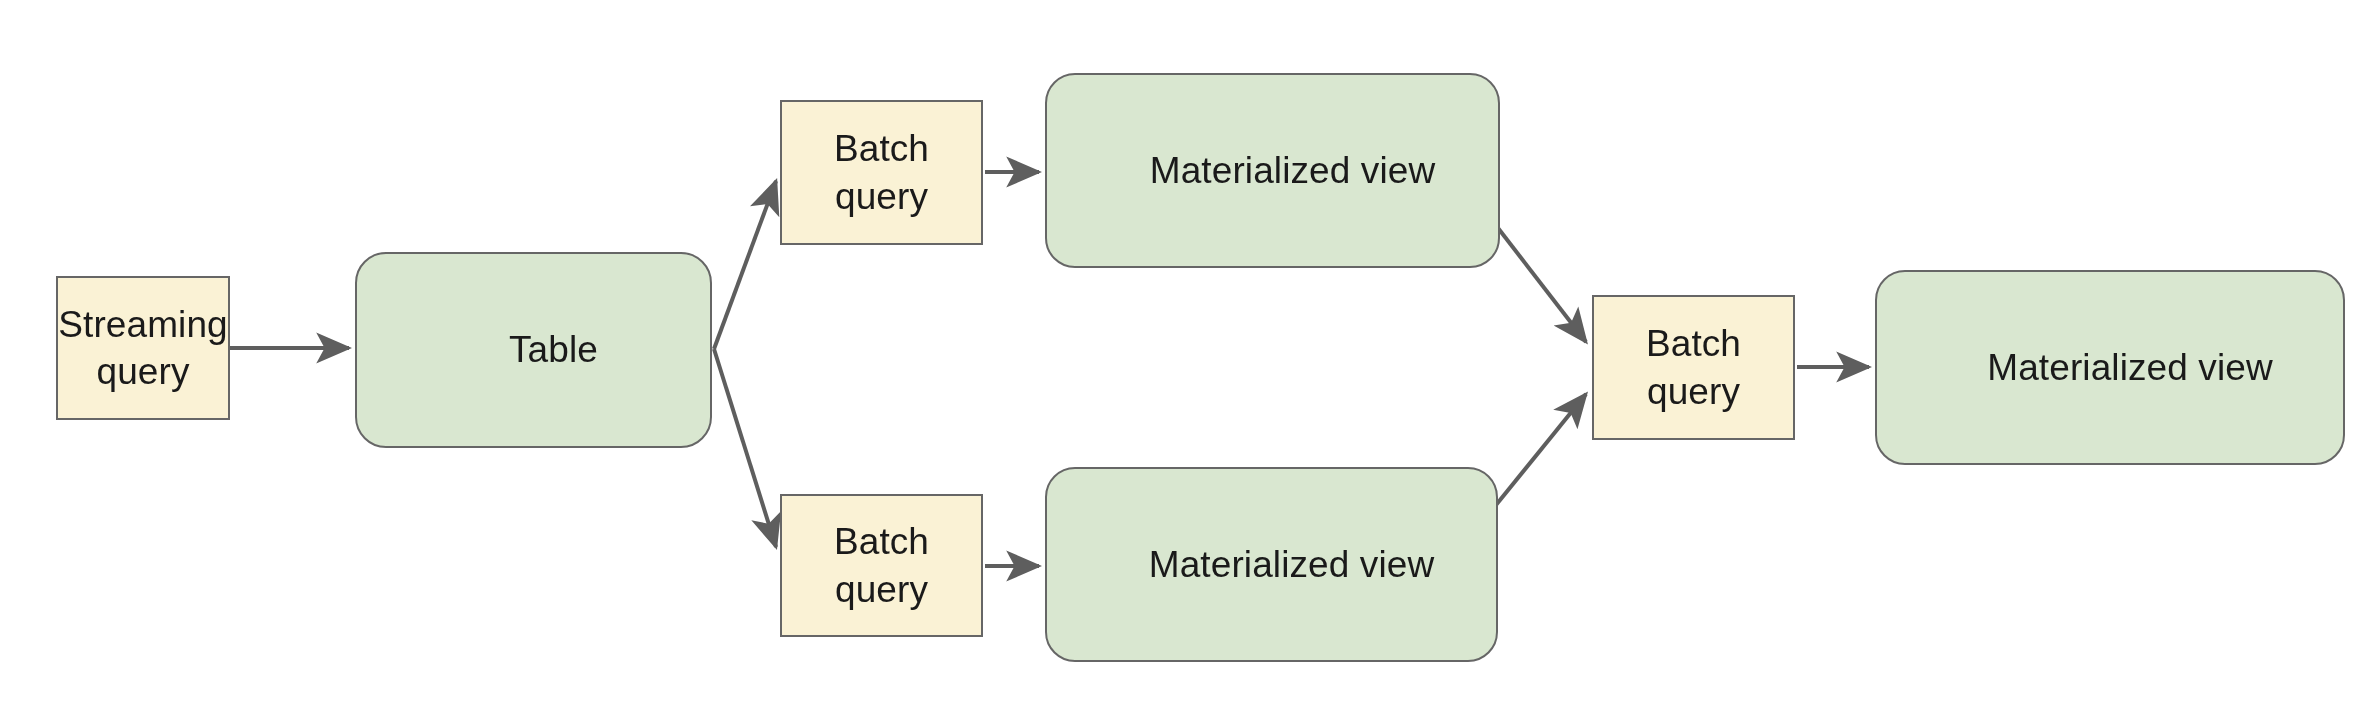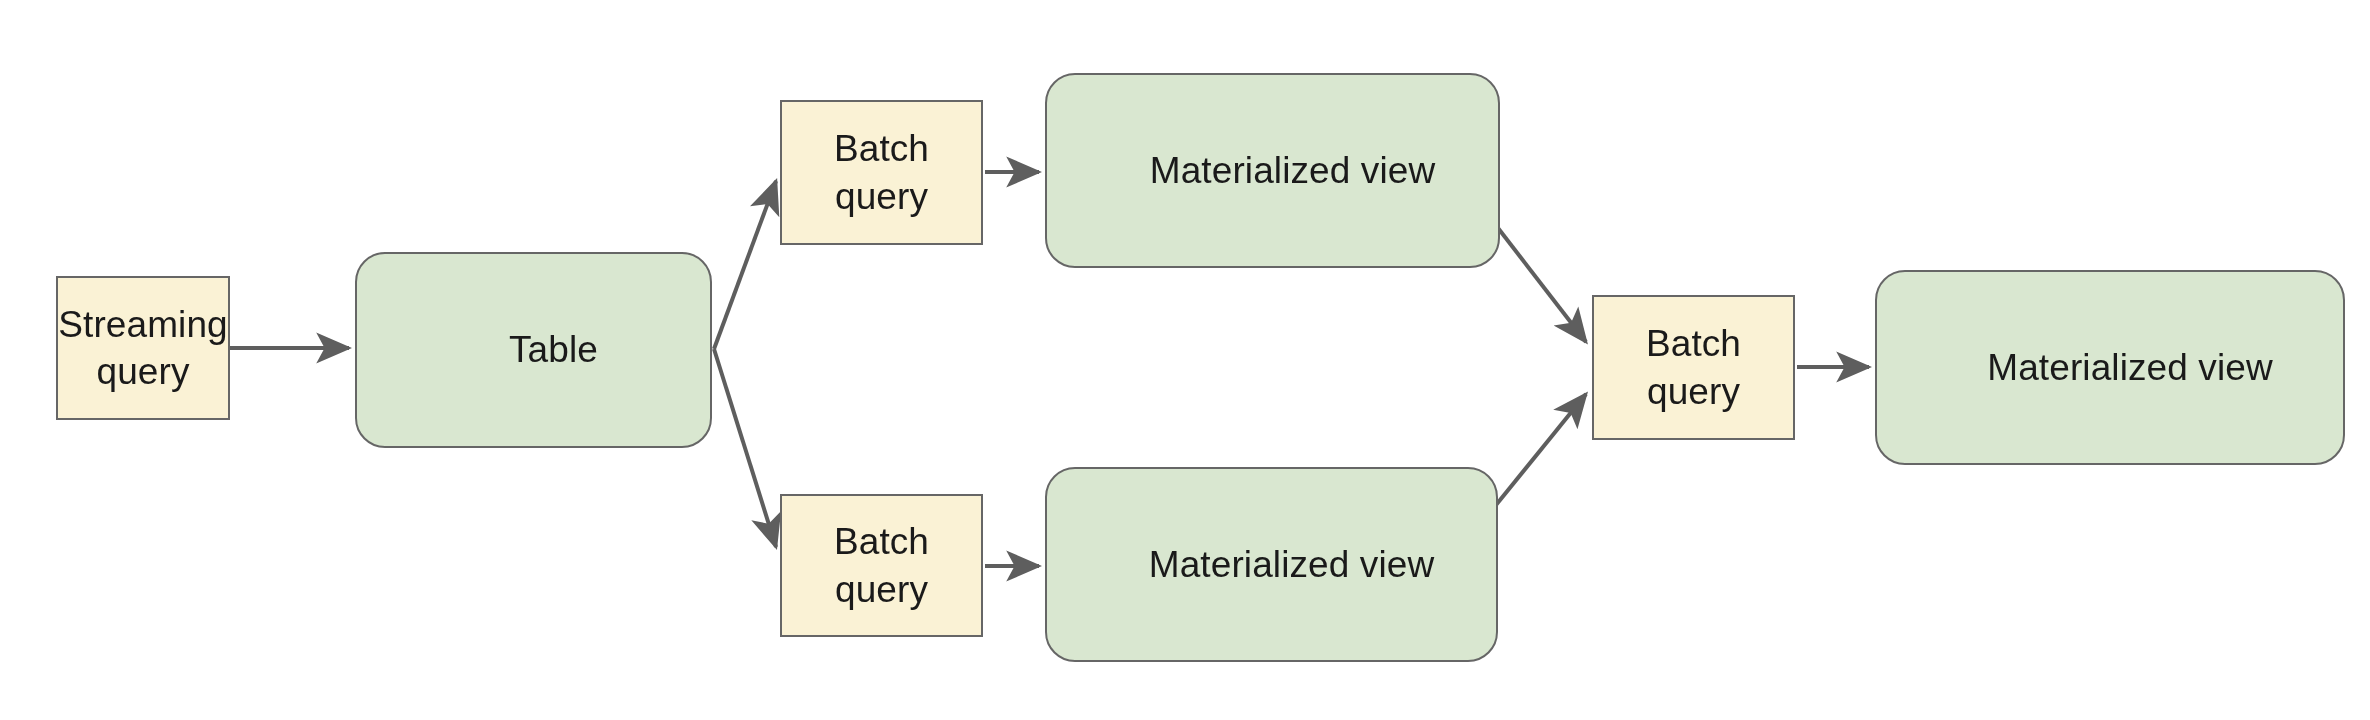--- a/index.html
+++ b/index.html
@@ -81,21 +81,21 @@
     <line x1="1496" y1="505" x2="1586" y2="394" stroke="#5e5e5e" stroke-width="4" marker-end="url(#arrowhead)"></line>
 
     <line x1="1797" y1="367" x2="1869" y2="367" stroke="#5e5e5e" stroke-width="4" marker-end="url(#arrowhead)"></line>
   </svg>
 
   <div class="node node-yellow" style="left:32px; top:276px; width:174px; height:144px;margin-left:24px;">
     <span class="node-label">Streaming
 query</span>
   </div>
 
-  <div class="node node-green" style="left:355px; top:252px; width:357px; height:196px;">
+  <div class="node node-green" style="left:355px; top:252px; width:357px; height:196px;border-radius:31px;">
     <span class="node-label">Table</span>
   </div>
 
   <div class="node node-yellow" style="left:780px; top:100px; width:203px; height:145px;">
     <span class="node-label">Batch
 query</span>
   </div>
 
   <div class="node node-green" style="left:1045px; top:73px; width:455px; height:195px;">
     <span class="node-label">Materialized view</span>

